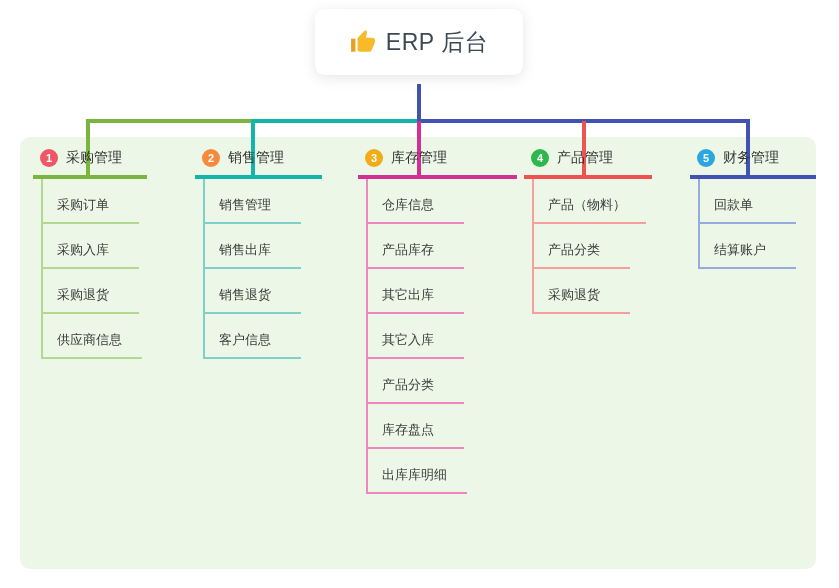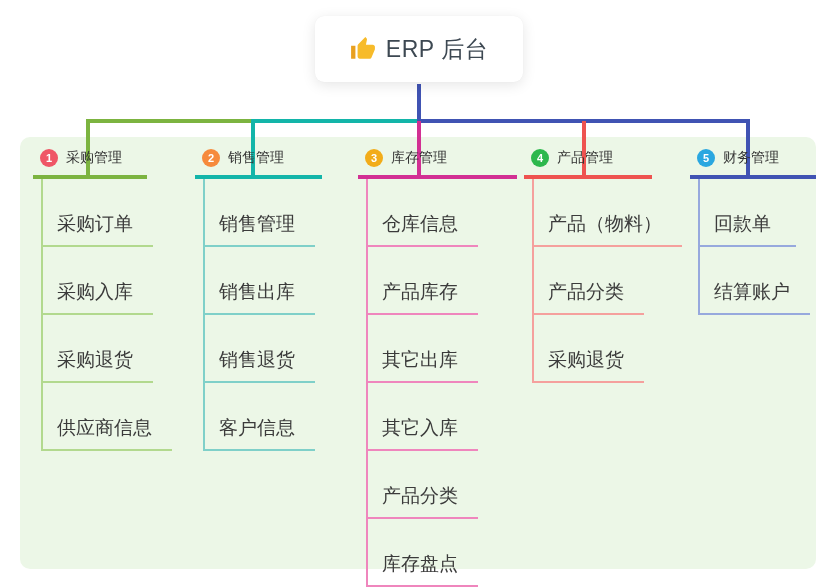--- a/index.html
+++ b/index.html
@@ -6,21 +6,21 @@
   body {
     width:839px; height:588px; position:relative; overflow:hidden;
     background:#ffffff;
     font-family:"Liberation Sans","DejaVu Sans",sans-serif;
   }
   .panel {
     position:absolute; left:20px; top:137px; width:796px; height:432px;
     background:#ecf7e7; border-radius:10px; z-index:0;
   }
   .root-card {
-    position:absolute; left:315px; top:16px; width:208px; height:66px;
+    position:absolute; left:315px; top:9px; width:208px; height:66px;
     background:#ffffff; border-radius:9px;
     box-shadow:0 3px 14px rgba(0,0,0,.10), 0 0 1px rgba(0,0,0,.06);
     display:flex; align-items:center; justify-content:center; gap:10px;
     z-index:3;
   }
   .root-title { font-size:23px; color:#3d4852; font-weight:500; letter-spacing:.5px; }
   .thumb-icon { width:26px; height:26px; display:block; }
 
   .conn { position:absolute; z-index:1; }
   .h-seg { height:4px; top:119px; }
@@ -34,25 +34,25 @@
   }
   .badge {
     width:18px; height:18px; border-radius:50%;
     margin-left:7px; flex:0 0 auto;
     color:#fff; font-size:11px; font-weight:bold; line-height:18px;
     display:flex; align-items:center; justify-content:center;
   }
   .branch-label { font-size:14px; font-weight:500; color:#333333; white-space:nowrap; }
   .children { margin-left:8px; border-left:2px solid var(--lc); }
   .child {
-    box-sizing:border-box; height:68px;
+    box-sizing:border-box; height:45px;
     display:flex; align-items:flex-end;
     padding:0 20px 8px 14px; min-width:96px; width:fit-content;
     border-bottom:2px solid var(--lc);
-    font-size:19px; color:#3b3b3b; white-space:nowrap;
+    font-size:13px; color:#3b3b3b; white-space:nowrap;
   }
 </style>
 </head>
 <body>
 
 <div class="panel"></div>
 
 <div class="root-card">
   <svg class="thumb-icon" viewBox="0 0 24 24">
     <path d="M1 21h4V9H1v12z" fill="#e8a020"></path>
@@ -102,20 +102,21 @@
       <span class="badge" style="background: rgb(242, 172, 25);">3</span>
       <span class="branch-label">库存管理</span>
     </div>
     <div class="children">
         <div class="child">仓库信息</div>
         <div class="child">产品库存</div>
         <div class="child">其它出库</div>
         <div class="child">其它入库</div>
         <div class="child">产品分类</div>
         <div class="child">库存盘点</div>
+        <div class="child">出库库明细</div>
       </div>
   </div>
     <div class="branch" style="left: 524px; width: 128px; --c: #ee5350; --lc: #f5a09d;">
     <div class="branch-header">
       <span class="badge" style="background: rgb(45, 184, 77);">4</span>
       <span class="branch-label">产品管理</span>
     </div>
     <div class="children">
         <div class="child">产品（物料）</div>
         <div class="child">产品分类</div>

